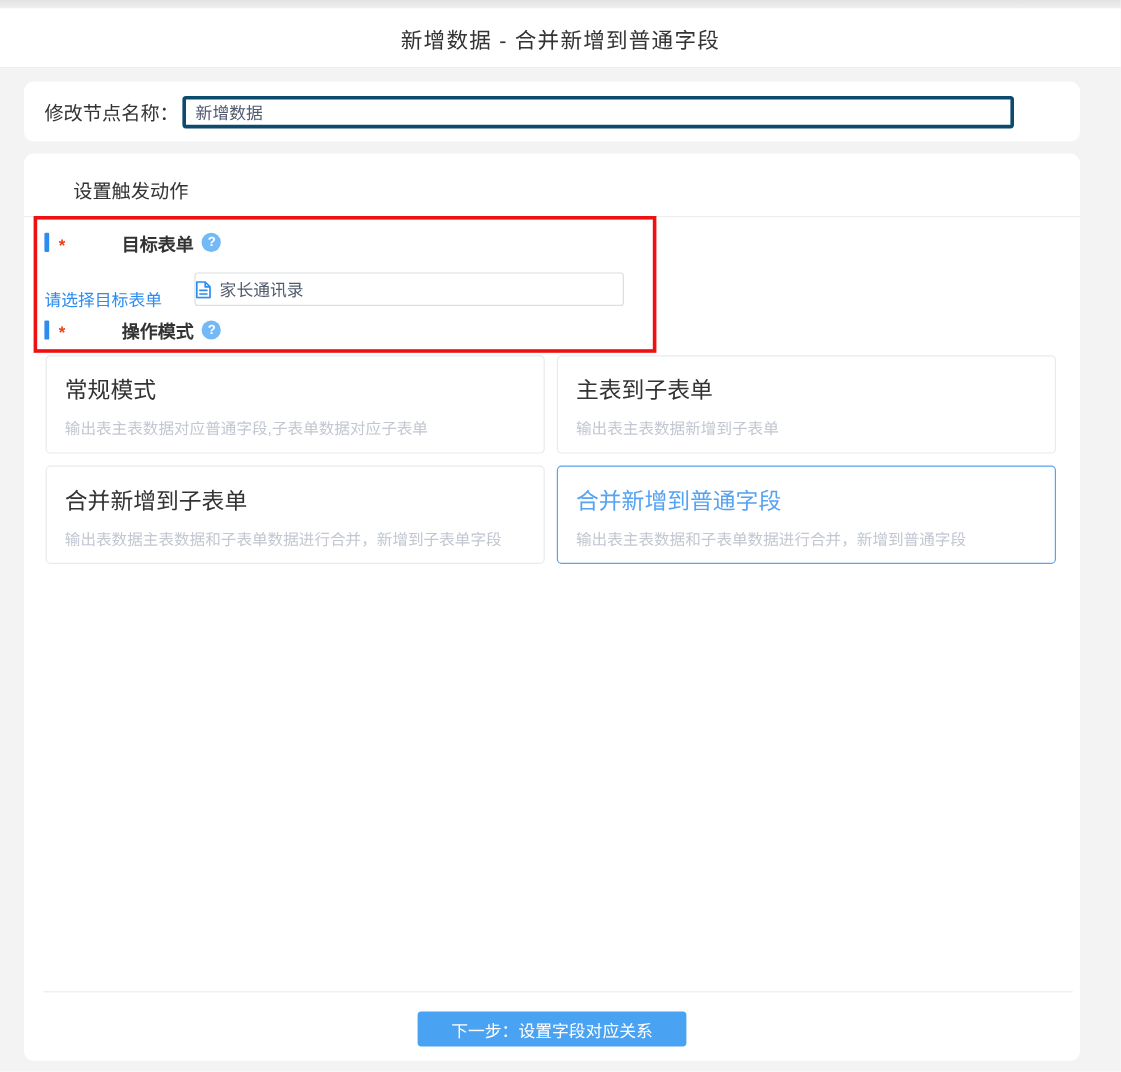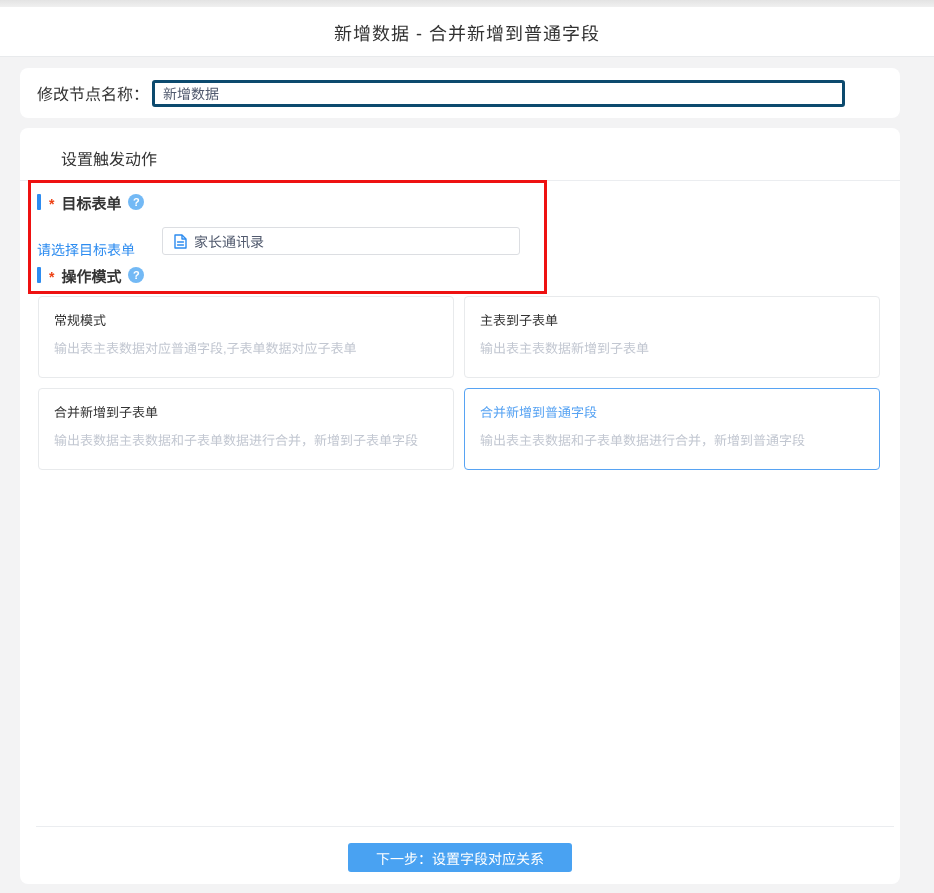--- a/index.html
+++ b/index.html
@@ -32,39 +32,39 @@
   .section-divider { position:absolute; left:0; right:0; top:52px; height:1px; background:#ebedf0; }
 
   .annotation-box { position:absolute; left:8px; top:52px; width:519px; height:114px;
     border:3px solid #ee1111; pointer-events:none; z-index:5; }
 
   .field-label-row { position:absolute; display:flex; align-items:center; height:18px; }
   .row-target { left:17px; top:65px; }
   .row-mode   { left:17px; top:138px; }
   .blue-bar { width:4px; height:16px; background:#2d8cf0; border-radius:1px; margin-right:8px; }
   .req-star { color:#ed4014; font-size:14px; font-weight:bold; margin-right:7px; margin-top:4px; }
-  .field-label { font-size:15px; font-weight:bold; color:#333; }
+  .field-label { font-size:15px; font-weight:bold; color:#333;margin-left:40px; }
   .help-icon { width:16px; height:16px; border-radius:50%; background:#73b9f5;
     color:#fff; font-size:11px; font-weight:bold; display:inline-flex;
     align-items:center; justify-content:center; margin-left:7px; cursor:pointer; }
 
   .select-link { position:absolute; left:17px; top:108px; height:28px; line-height:28px;
     font-size:14px; color:#2d8cf0; cursor:default; }
   .form-picker { position:absolute; left:142px; top:99px; width:358px; height:28px;
     border:1px solid #dcdee2; border-radius:3px; background:#fff;
-    display:flex; align-items:center; padding-left:11px; cursor:pointer; }
+    display:flex; align-items:center; cursor:pointer; }
   .form-picker .doc-icon { width:13px; height:15px; margin-right:7px; flex:0 0 auto; }
   .form-picker-text { font-size:14px; color:#515a6e; }
 
   .modes-grid { position:absolute; left:18px; top:168px; width:844px;
     display:grid; grid-template-columns:416px 416px; gap:10px 10px; }
   .mode-card { height:82px; background:#fff; border:1px solid #e8eaec; border-radius:4px;
     padding:13px 15px; cursor:pointer; }
   .mode-card.selected { border-color:#57a3f3; }
-  .mode-title { font-size:13px; color:#333; margin-bottom:9px; }
+  .mode-title { font-size:19px; color:#333; margin-bottom:9px; }
   .mode-card.selected .mode-title { color:#57a3f3; }
   .mode-desc { font-size:13px; color:#c2c7d1; }
 
   .footer-divider { position:absolute; left:16px; right:6px; top:698px; height:1px; background:#ebedf0; }
   .next-button { position:absolute; left:50%; transform:translateX(-50%); top:715px;
     width:224px; height:29px; background:#49a2f2; border:none; border-radius:3px;
     color:#fff; font-size:14px; cursor:pointer;
     font-family:"Liberation Sans","DejaVu Sans",sans-serif;
     display:flex; align-items:center; justify-content:center; white-space:nowrap; }
 </style>

